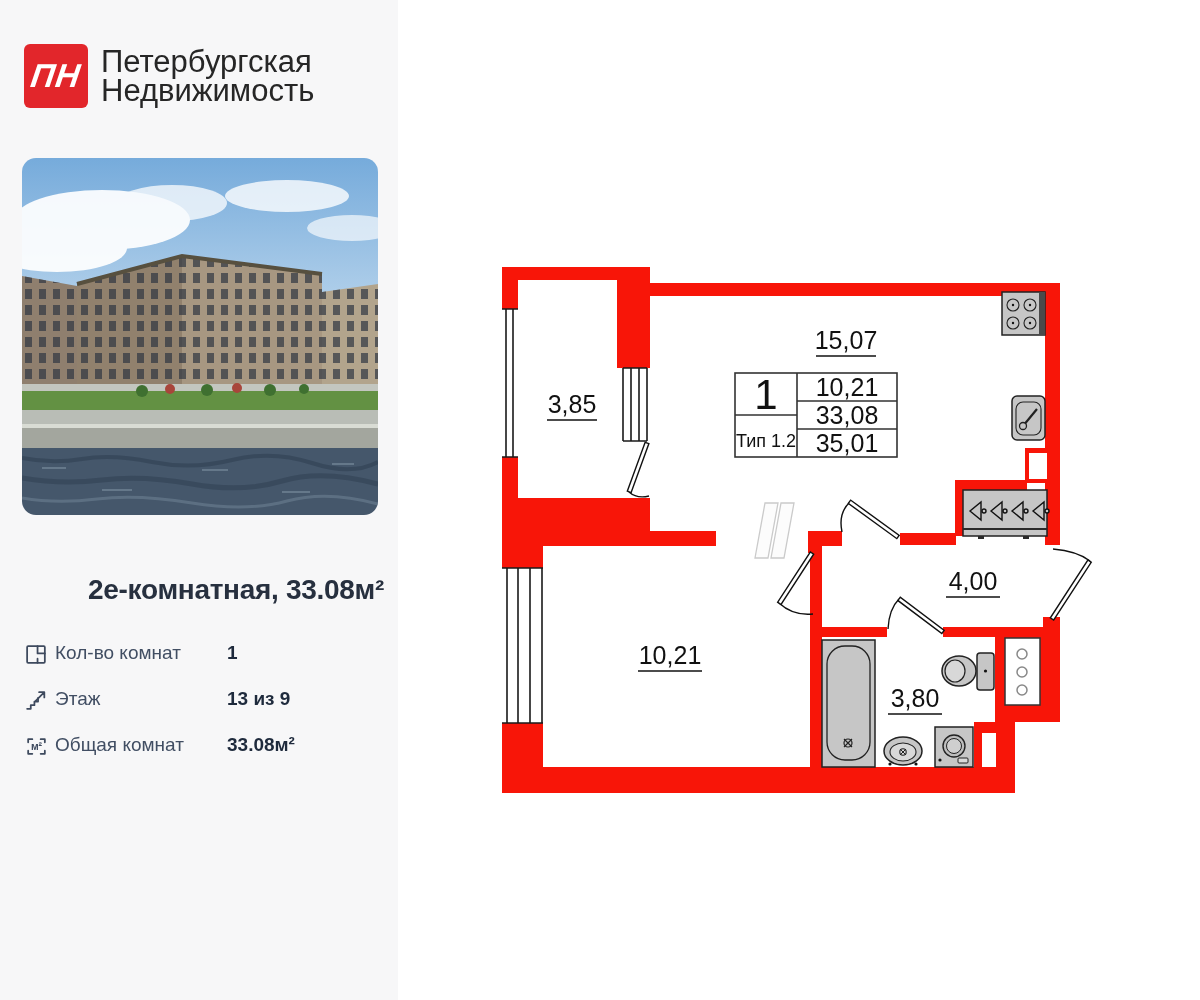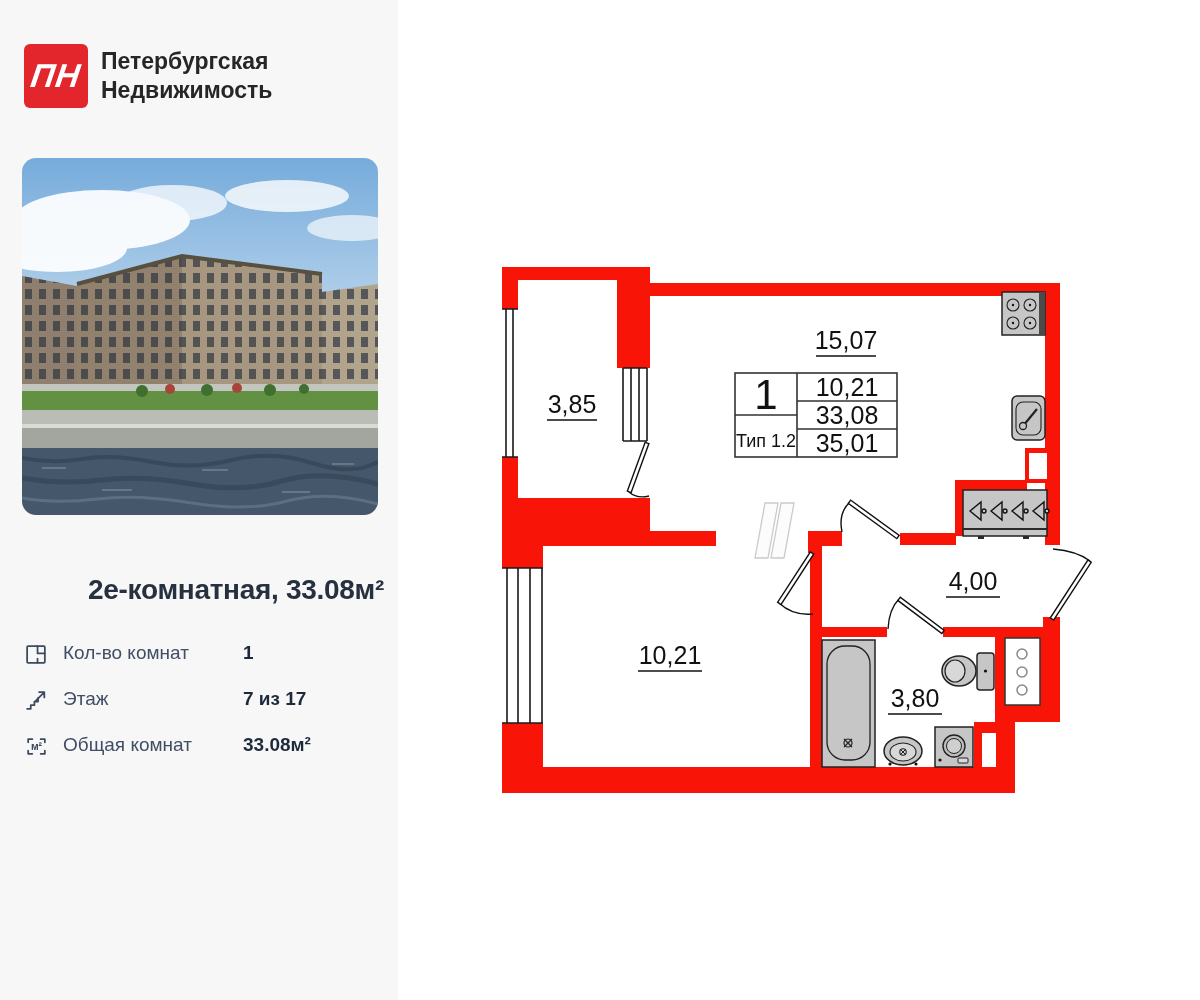--- a/index.html
+++ b/index.html
@@ -14,34 +14,34 @@
   }
   .brand{position:absolute;left:24px;top:44px;display:flex;gap:13px;align-items:center;}
   .logo{
     width:64px;height:64px;border-radius:6px;background:var(--logo-red,#e2262b);
     display:flex;align-items:center;justify-content:center;
   }
   .logo span{
     color:#fff;font-weight:800;font-style:italic;font-size:33px;
     transform:skewX(-8deg);letter-spacing:1px;
   }
-  .brand-name{font-size:23px;font-weight:700;color:#262626;line-height:29px;}
+  .brand-name{font-size:31px;font-weight:400;color:#262626;line-height:29px;}
   .photo{
     position:absolute;left:22px;top:158px;width:356px;height:357px;
     border-radius:14px;overflow:hidden;
   }
   .photo svg{display:block;}
   .title{
     position:absolute;left:24px;top:574px;margin:0;width:360px;
     font-size:28px;font-weight:700;color:var(--title,#27303f);letter-spacing:-0.3px;text-align:right;
   }
   .details{
     position:absolute;left:24px;top:630px;width:356px;margin:0;padding:0;list-style:none;
   }
-  .details li{display:flex;align-items:center;height:46px;gap:12px;}
+  .details li{display:flex;align-items:center;height:46px;gap:4px;}
   .details .ic{width:27px;height:27px;flex:0 0 27px;display:flex;align-items:flex-end;}
   .details .lbl{flex:0 0 168px;font-size:19px;color:var(--label,#414e63);}
   .details .val{font-size:19px;font-weight:700;color:var(--value,#1e2a3c);}
   .ic svg{stroke:#3e4a5e;fill:none;stroke-width:1.7;stroke-linecap:round;stroke-linejoin:round;}
   .ic text{fill:#3e4a5e;stroke:none;font-weight:700;}
   
   .plan-area{position:absolute;left:500px;top:263px;width:600px;height:530px;}
   .plan-area svg{display:block;}
   .wall{fill:var(--wall,#f81508);}
   .fix{fill:var(--fixture,#c6c6c6);stroke:#222;stroke-width:1.5;}
@@ -136,21 +136,21 @@
       <span class="val">1</span>
     </li>
     <li>
       <span class="ic">
         <svg width="25" height="25" viewBox="0 0 24 24">
             <path d="M3 20 h3.5 v-3.5 h3.5 v-3.5 h3.5 v-3.5"></path>
             <path d="M11 12.5 L19.5 4 M14.5 4 H19.5 V9"></path>
           </svg>
       </span>
       <span class="lbl">Этаж</span>
-      <span class="val">7 из 17</span>
+      <span class="val">13 из 9</span>
     </li>
     <li>
       <span class="ic">
         <svg width="25" height="25" viewBox="0 0 24 24">
             <path d="M4 8 V5 H8 M16 5 H20 V8 M20 16 V19 H16 M8 19 H4 V16"></path>
             <text x="12" y="15.5" font-size="10" text-anchor="middle">м²</text>
           </svg>
       </span>
       <span class="lbl">Общая комнат</span>
       <span class="val">33.08м²</span>

